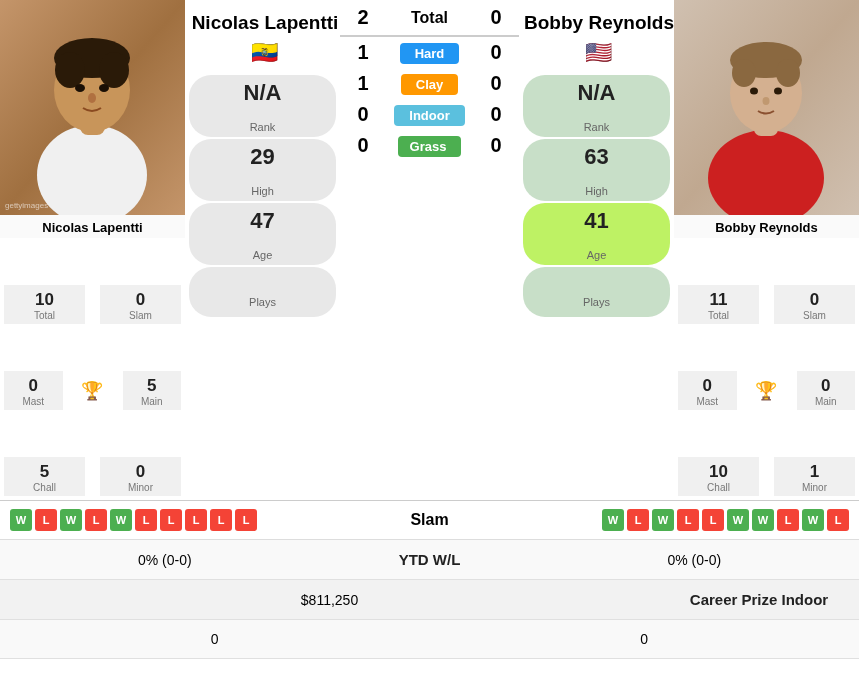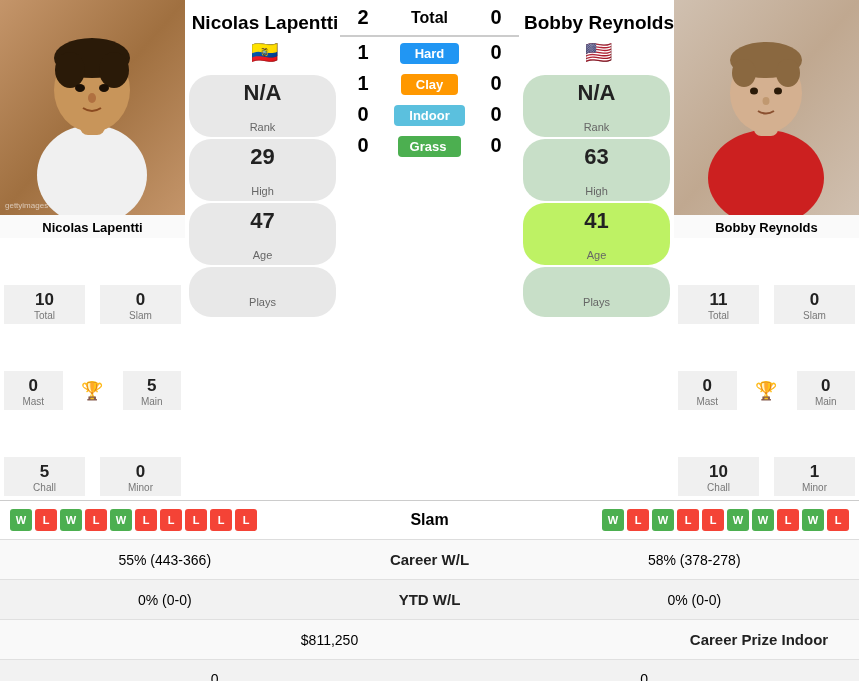--- a/index.html
+++ b/index.html
@@ -588,25 +588,20 @@
         <span class="form-badge loss-badge">L</span>
         <span class="form-badge win-badge">W</span>
         <span class="form-badge win-badge">W</span>
         <span class="form-badge loss-badge">L</span>
         <span class="form-badge win-badge">W</span>
         <span class="form-badge loss-badge">L</span>
       </div>
   </div>
 
   <div class="comp-rows" id="comp-rows-container">
-  <div class="comp-row">
-      <div class="comp-left">55% (443-366)</div>
-      <div class="comp-center-lbl">Career W/L</div>
-      <div class="comp-right">58% (378-278)</div>
-    </div>
       <div class="comp-row">
       <div class="comp-left">0% (0-0)</div>
       <div class="comp-center-lbl">YTD W/L</div>
       <div class="comp-right">0% (0-0)</div>
     </div>
       <div class="comp-row">
       <div class="comp-left">$811,250</div>
       <div class="comp-center-lbl">Career Prize Indoor</div>
     </div>
       <div class="comp-row">

